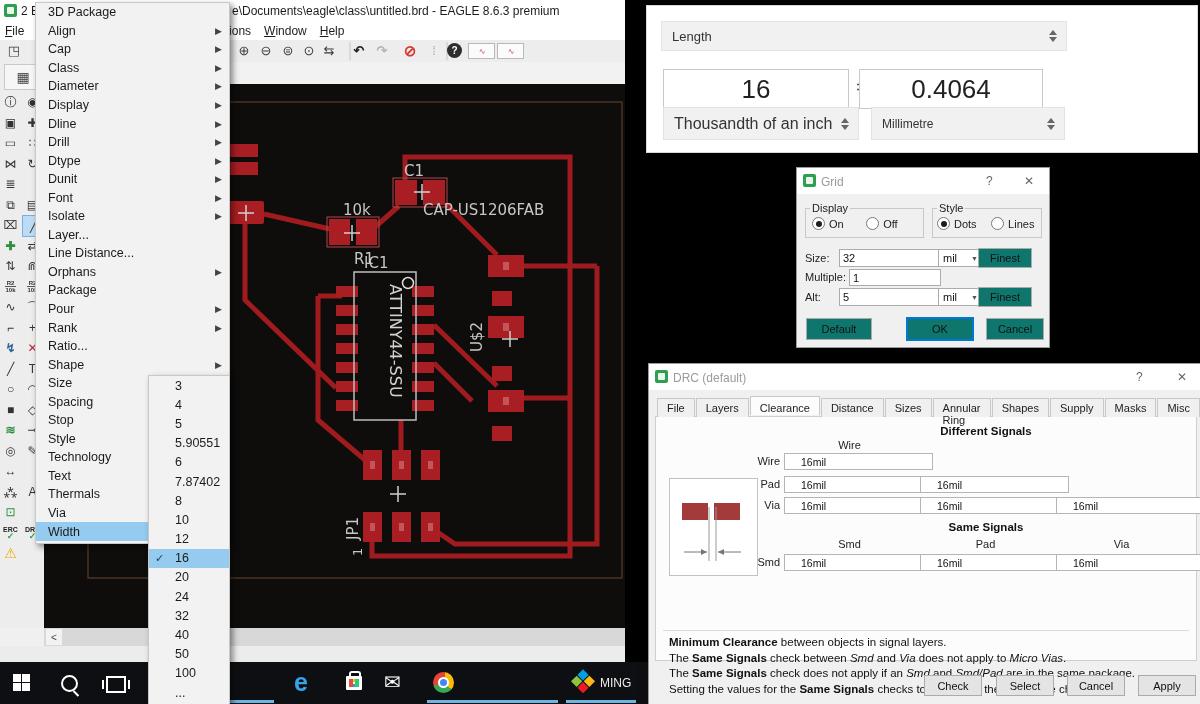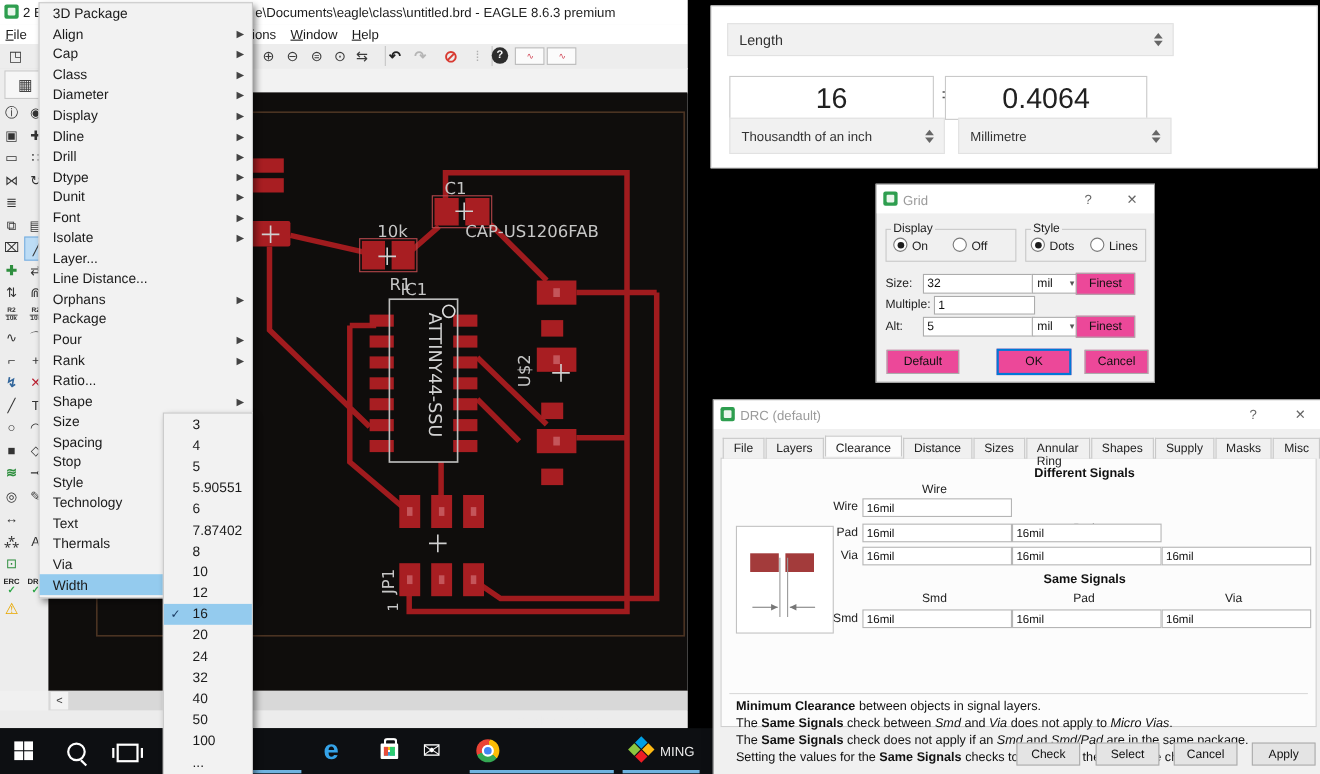--- a/index.html
+++ b/index.html
@@ -92,37 +92,37 @@
   .radio{display:inline-block;width:11px;height:11px;border:1px solid #7a7a7a;border-radius:50%;background:#fff;
          vertical-align:-2px;position:relative;margin-right:4px;}
   .radio.on::after{content:"";position:absolute;left:2.5px;top:2.5px;width:6px;height:6px;border-radius:50%;background:#1d1d1d;}
   .rlabel{font-size:11px;color:#222;}
   .wlabel{position:absolute;font-size:11px;color:#222;}
   .winput{position:absolute;background:#fff;border:1px solid #acacac;font-size:11px;color:#111;padding:0 0 0 3px;
           display:flex;align-items:center;}
   .combo{position:absolute;background:#fff;border:1px solid #acacac;font-size:11px;color:#111;
          display:flex;align-items:center;padding-left:4px;}
   .combo .ar{position:absolute;right:3px;font-size:7px;color:#555;}
-  .wbtn{position:absolute;background:#ec4899;border:1px solid #ababab;font-size:11px;color:#111;
+  .wbtn{position:absolute;background:#0f766e;border:1px solid #ababab;font-size:11px;color:#111;
         display:flex;align-items:center;justify-content:center;}
   .wbtn.focus{border:2px solid #0078d7;}
   
   #griddlg{left:796px;top:167px;width:252px;height:179px;z-index:20;}
   
   #drcdlg{left:648px;top:363px;width:552px;height:341px;z-index:30;}
   #drc-pane{position:absolute;left:6px;top:52px;width:540px;height:243px;background:#fcfcfc;border:1px solid #cfcfcf;}
   #drc-tabs{position:absolute;left:8px;top:34px;height:19px;display:flex;z-index:2;}
   .tab{border:1px solid #c8c8c8;border-bottom:none;background:#f0f0f0;font-size:11px;color:#222;
        padding:3px 9px 2px 9px;margin-right:1px;}
   .tab.active{background:#fcfcfc;position:relative;top:-2px;padding-top:5px;}
   .ds-title{position:absolute;font-size:11.5px;font-weight:bold;color:#111;transform:translateX(-50%);}
   .col-head{position:absolute;font-size:11px;color:#222;transform:translateX(-50%);}
   .row-lab{position:absolute;font-size:11px;color:#222;text-align:right;width:40px;}
   .cell-in{position:absolute;width:131px;height:15px;background:#fff;border:1px solid #b5b5b5;
-           font-size:10.5px;color:#111;display:flex;align-items:center;padding-left:3px;}
+           font-size:10.5px;color:#111;display:flex;align-items:center;padding-left:16px;}
   #drc-sep{position:absolute;left:7px;width:526px;border-top:1px solid #dadada;}
   #drc-notes{position:absolute;left:13px;top:218px;width:520px;font-size:11.5px;color:#111;line-height:15.5px;}
   #drc-notes b{font-weight:bold;}
   #drc-notes i{font-style:italic;}
   .drc-btn{position:absolute;width:56px;height:19px;background:#e4e4e4;border:1px solid #ababab;
            font-size:11px;color:#111;display:flex;align-items:center;justify-content:center;top:311px;}
   #drc-preview{position:absolute;left:13px;top:61px;width:87px;height:96px;background:#fff;border:1px solid #c2c2c2;}
   
   #taskbar{left:0;top:662px;width:1200px;height:42px;background:#0d0f12;z-index:5;}
   .tb-underline{position:absolute;top:38px;height:3px;background:#6fb3e0;}
@@ -397,21 +397,21 @@
   </div>
 
   <div id="converter" class="abs">
     <div class="conv-select" style="left:14px;top:15px;width:394px;height:28px;">
       <span>Length</span>
       <span class="updown"></span>
     </div>
     <div class="conv-input" style="left:16px;top:63px;width:184px;height:38px;">16</div>
     <div id="conv-eq" style="left:209px;top:70px;">=</div>
     <div class="conv-input" style="left:212px;top:63px;width:182px;height:38px;">0.4064</div>
-    <div class="conv-select" style="left:16px;top:101px;width:184px;height:31px;font-size:12px;">
+    <div class="conv-select" style="left:16px;top:101px;width:184px;height:31px;font-size:16px;">
       <span>Thousandth of an inch</span>
       <span class="updown"></span>
     </div>
     <div class="conv-select" style="left:224px;top:101px;width:182px;height:31px;font-size:12px;">
       <span>Millimetre</span>
       <span class="updown"></span>
     </div>
   </div>
 
   <div id="griddlg" class="abs dialog">

